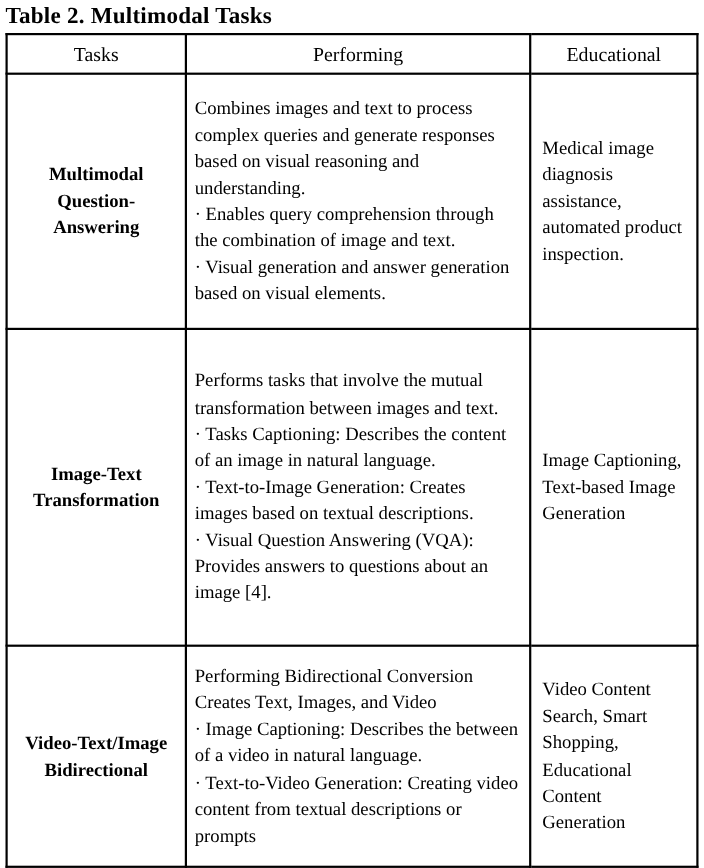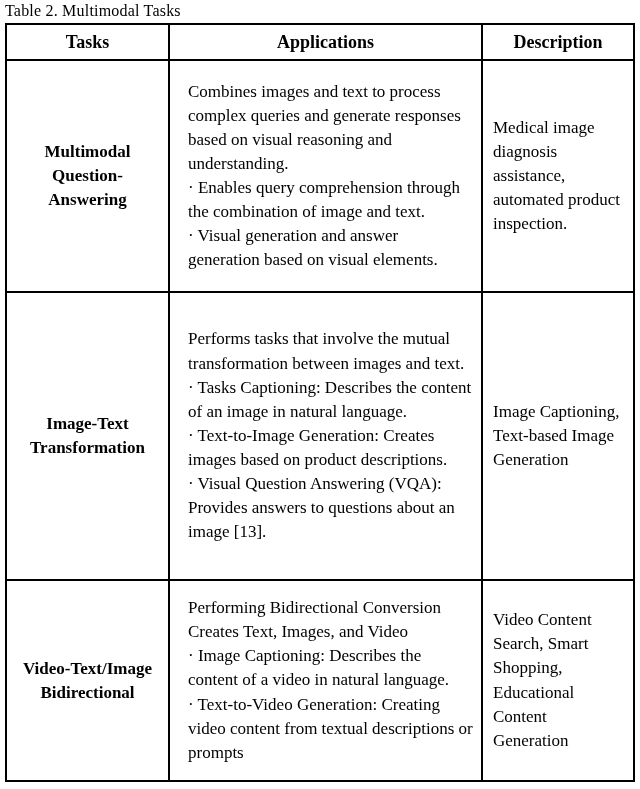--- a/index.html
+++ b/index.html
@@ -9,56 +9,56 @@
     color: #000000;
   }
   .page {
     width: 640px;
     height: 789px;
     padding: 2px 6px 2px 5px;
     overflow: hidden;
     background: #ffffff;
   }
   .doc-title {
-    font-size: 16px;
-    font-weight: normal;
+    font-size: 21px;
+    font-weight: bold;
     letter-spacing: 0.2px;
     margin-bottom: 3px;
     white-space: nowrap;
   }
   table.paper-table {
     border-collapse: collapse;
     table-layout: fixed;
     width: 628px;
   }
   table.paper-table col.col-tasks { width: 163px; }
   table.paper-table col.col-desc  { width: 313px; }
   table.paper-table col.col-apps  { width: 152px; }
   table.paper-table th,
   table.paper-table td {
     border: 2px solid #000000;
     vertical-align: middle;
     font-size: 17px;
   }
   table.paper-table th {
-    font-weight: bold;
+    font-weight: normal;
     text-align: center;
     height: 36px;
     font-size: 18px;
     padding: 4px 4px;
   }
   td.task-cell {
     text-align: center;
     font-weight: bold;
     padding: 16px 10px;
     line-height: 1.4;
   }
   td.desc-cell {
     vertical-align: top;
-    padding: 2px 8px 2px 18px;
+    padding: 2px 8px 2px 7px;
     line-height: 1.42;
     margin-top: 38px;
   }
   td.desc-cell p {
     margin: 0;
   }
   td.apps-cell {
     padding: 4px 8px 4px 10px;
     line-height: 1.42;
     text-align: left;
@@ -76,52 +76,52 @@
 
   <table class="paper-table">
     <colgroup>
       <col class="col-tasks">
       <col class="col-desc">
       <col class="col-apps">
     </colgroup>
     <thead>
       <tr>
         <th>Tasks</th>
-        <th>Applications</th>
-        <th>Description</th>
+        <th>Performing</th>
+        <th>Educational</th>
       </tr>
     </thead>
     <tbody>
 
       <tr class="row-1">
         <td class="task-cell">Multimodal Question-Answering</td>
         <td class="desc-cell">
           <p>Combines images and text to process complex queries and generate responses based on visual reasoning and understanding.</p>
           <p>· Enables query comprehension through the combination of image and text.</p>
           <p>· Visual generation and answer generation based on visual elements.</p>
         </td>
         <td class="apps-cell">Medical image diagnosis assistance, automated product inspection.</td>
       </tr>
 
       <tr class="row-2">
         <td class="task-cell">Image-Text Transformation</td>
         <td class="desc-cell">
           <p>Performs tasks that involve the mutual transformation between images and text.</p>
           <p>· Tasks Captioning: Describes the content of an image in natural language.</p>
-          <p>· Text-to-Image Generation: Creates images based on product descriptions.</p>
-          <p>· Visual Question Answering (VQA): Provides answers to questions about an image [13].</p>
+          <p>· Text-to-Image Generation: Creates images based on textual descriptions.</p>
+          <p>· Visual Question Answering (VQA): Provides answers to questions about an image [4].</p>
         </td>
         <td class="apps-cell">Image Captioning, Text-based Image Generation</td>
       </tr>
 
       <tr class="row-3">
         <td class="task-cell">Video-Text/Image Bidirectional</td>
         <td class="desc-cell">
           <p>Performing Bidirectional Conversion Creates Text, Images, and Video</p>
-          <p>· Image Captioning: Describes the content of a video in natural language.</p>
+          <p>· Image Captioning: Describes the between of a video in natural language.</p>
           <p>· Text-to-Video Generation: Creating video content from textual descriptions or prompts</p>
         </td>
         <td class="apps-cell">Video Content Search, Smart Shopping, Educational Content Generation</td>
       </tr>
 
     </tbody>
   </table>
 </div>
 
 </body></html>

